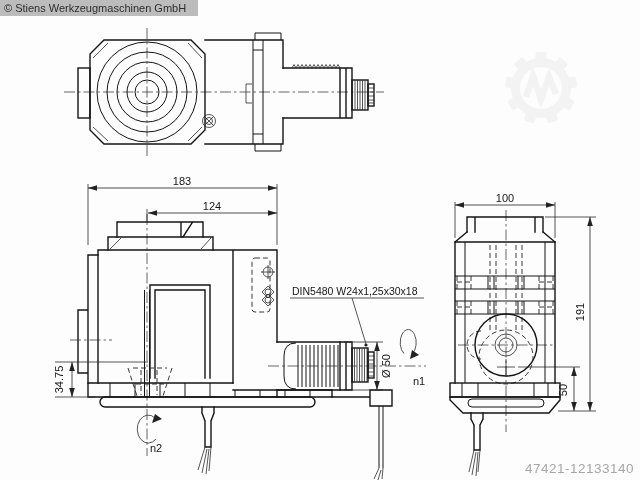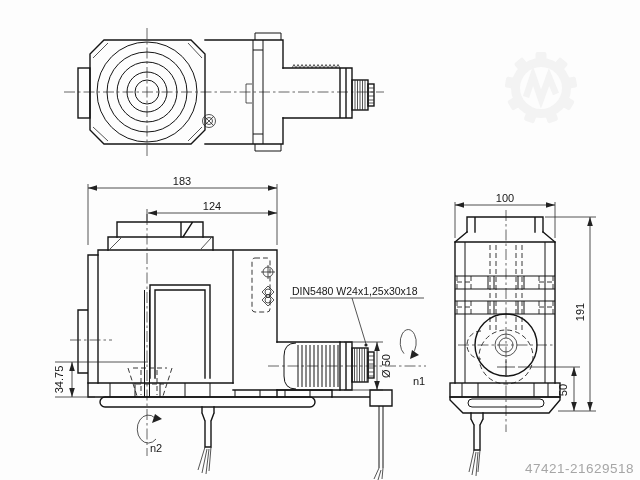--- a/index.html
+++ b/index.html
@@ -211,16 +211,19 @@
     <path class="ol" d="M450,397 H560 V400 L549,413 H463 L450,400 Z"></path>
     <rect class="ml" x="468" y="399" width="76" height="8" rx="4"></rect>
 
     <g>
       <path class="ol" d="M471,413 V419 M483,413 V419 M471,419 L474,425 M483,419 L480,425 M474,425 V450 M480,425 V450 M474,450 H480"></path>
       <path class="tl" d="M474,450 L469,472 M476,452 L472,475 M478,452 L476,476 M480,450 L478,472"></path>
     </g>
   </g>
 </svg>
 
-
-<div class="partnum">47421-21629518</div>
-
+<div class="copyright">
+  <span>© Stiens Werkzeugmaschinen GmbH</span>
 </div>
 
+<div class="partnum">47421-12133140</div>
+
+</div>
+
 </body></html>

